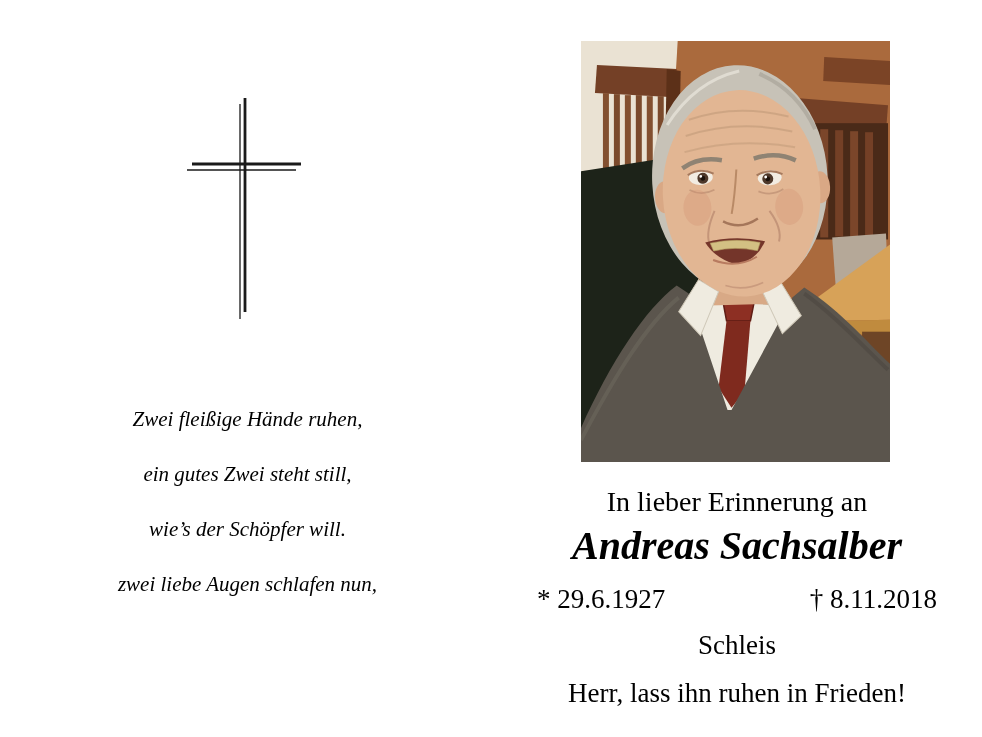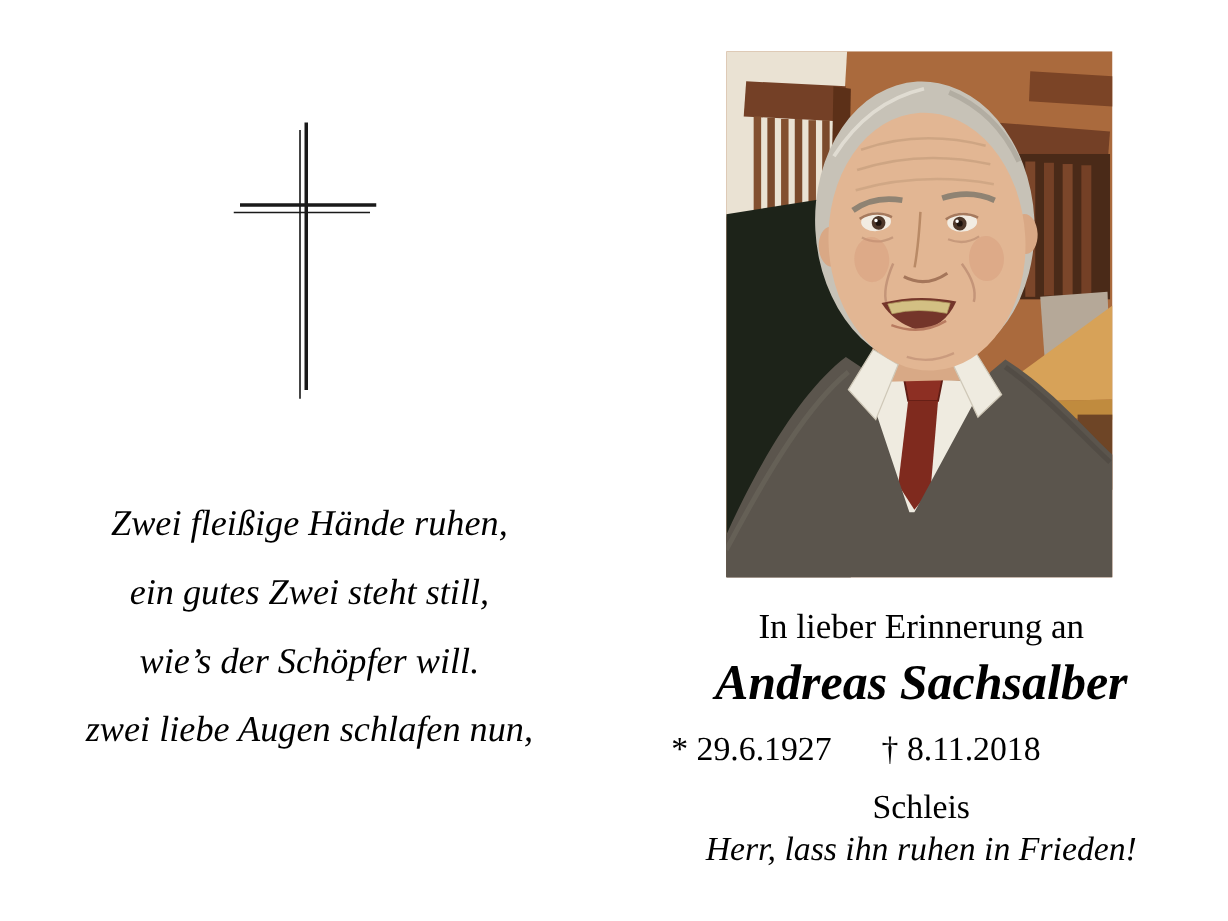--- a/index.html
+++ b/index.html
@@ -26,21 +26,21 @@
   }
   .poem {
     position: absolute;
     left: 25px;
     top: 392px;
     width: 445px;
     text-align: center;
   }
   .poem-line {
     font-style: italic;
-    font-size: 29px;
+    font-size: 21px;
     line-height: 55px;
     white-space: nowrap;
   }
   
   .photo {
     position: absolute;
     left: 581px;
     top: 41px;
     width: 309px;
     height: 421px;
@@ -69,36 +69,35 @@
     font-weight: bold;
     white-space: nowrap;
     font-style: italic;
   }
   .memorial-dates {
     position: absolute;
     top: 98px;
     width: 100%;
     font-size: 27px;
     display: flex;
-    justify-content: flex-start;
+    justify-content: space-between;
     gap: 40px;
     white-space: nowrap;
   }
   .memorial-place {
     position: absolute;
     top: 144px;
     width: 100%;
     font-size: 27px;
   }
   .memorial-closing {
     position: absolute;
-    top: 178px;
+    top: 192px;
     width: 100%;
     font-size: 27px;
-    font-style: italic;
     white-space: nowrap;
   }
 </style>
 </head>
 <body>
 
 <div class="card">
 
   <svg class="cross-svg" viewBox="0 0 124 230" aria-hidden="true">
 

